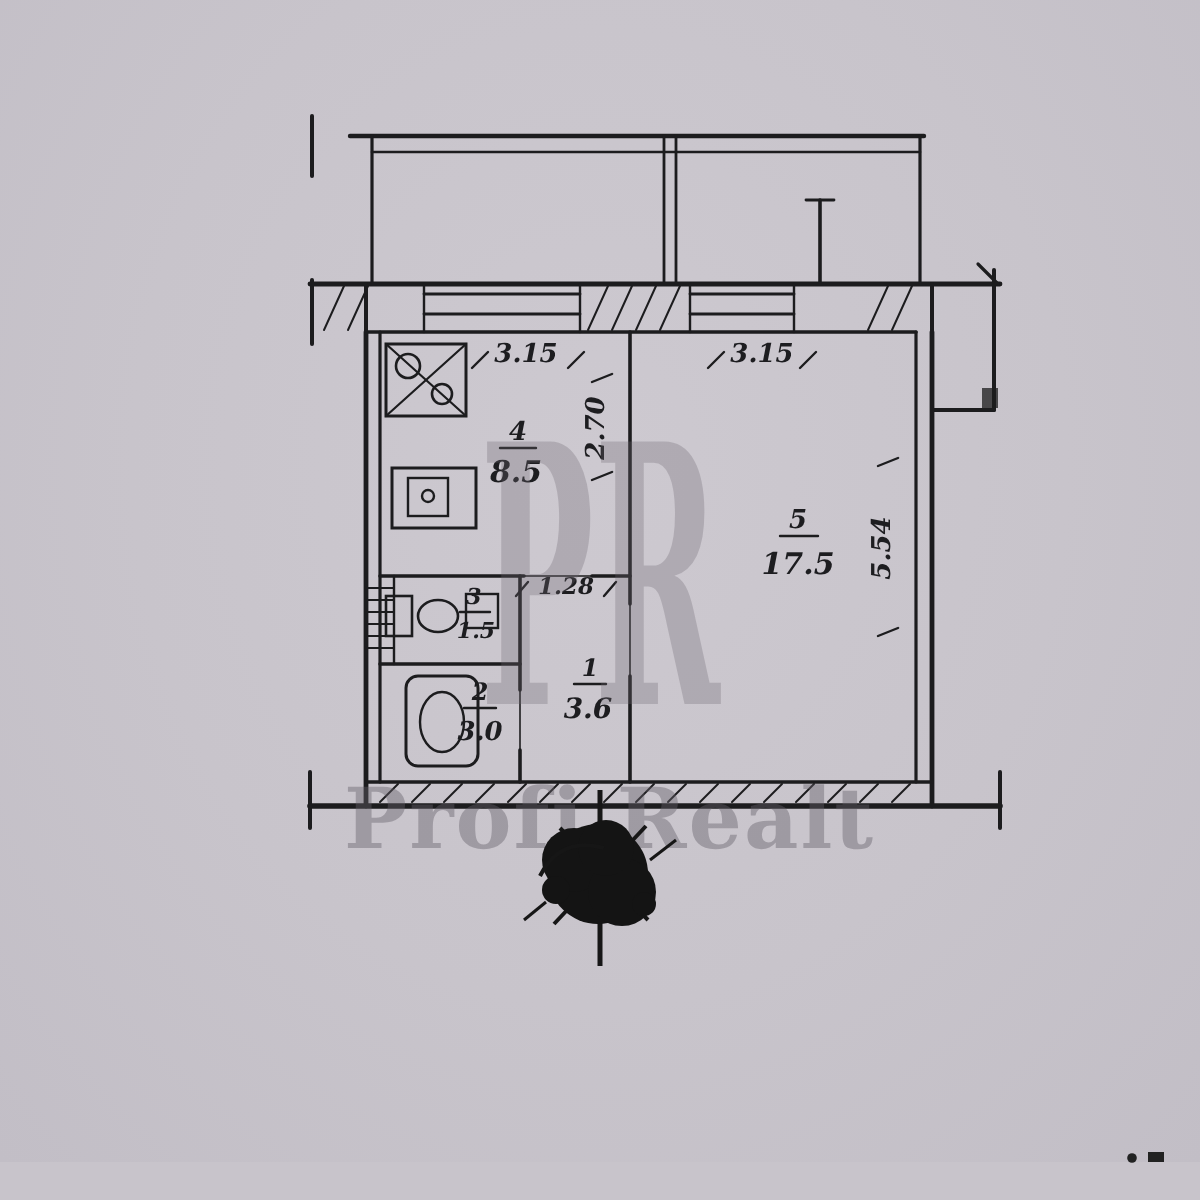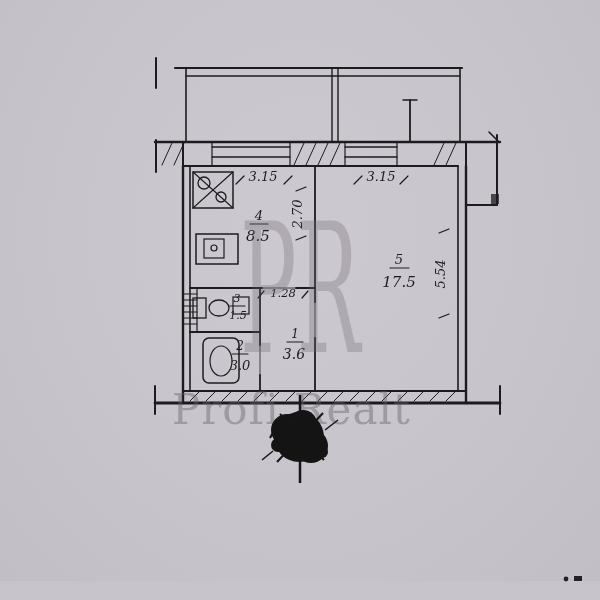--- a/index.html
+++ b/index.html
@@ -5,20 +5,21 @@
   html,body{margin:0;padding:0;}
   body{
     width:600px;height:600px;overflow:hidden;
     background:#c8c4cb;
     font-family:"DejaVu Serif", serif;
   }
   .page{
     position:relative;width:600px;height:581px;
     background:
       radial-gradient(ellipse at 50% 40%, #cdc9d0 0%, #c8c4cb 55%, #c2bec6 100%);
+    font-weight: bold;
   }
   .page svg{position:absolute;left:0;top:0;}
   .ink{stroke:#1c1c1e;fill:none;stroke-linecap:round;}
   text.dim{fill:#1d1d20;font-family:"DejaVu Serif",serif;font-style:italic;}
   text.wm{font-family:"DejaVu Serif",serif;}
 </style>
 </head>
 <body>
 
 <div class="page">

